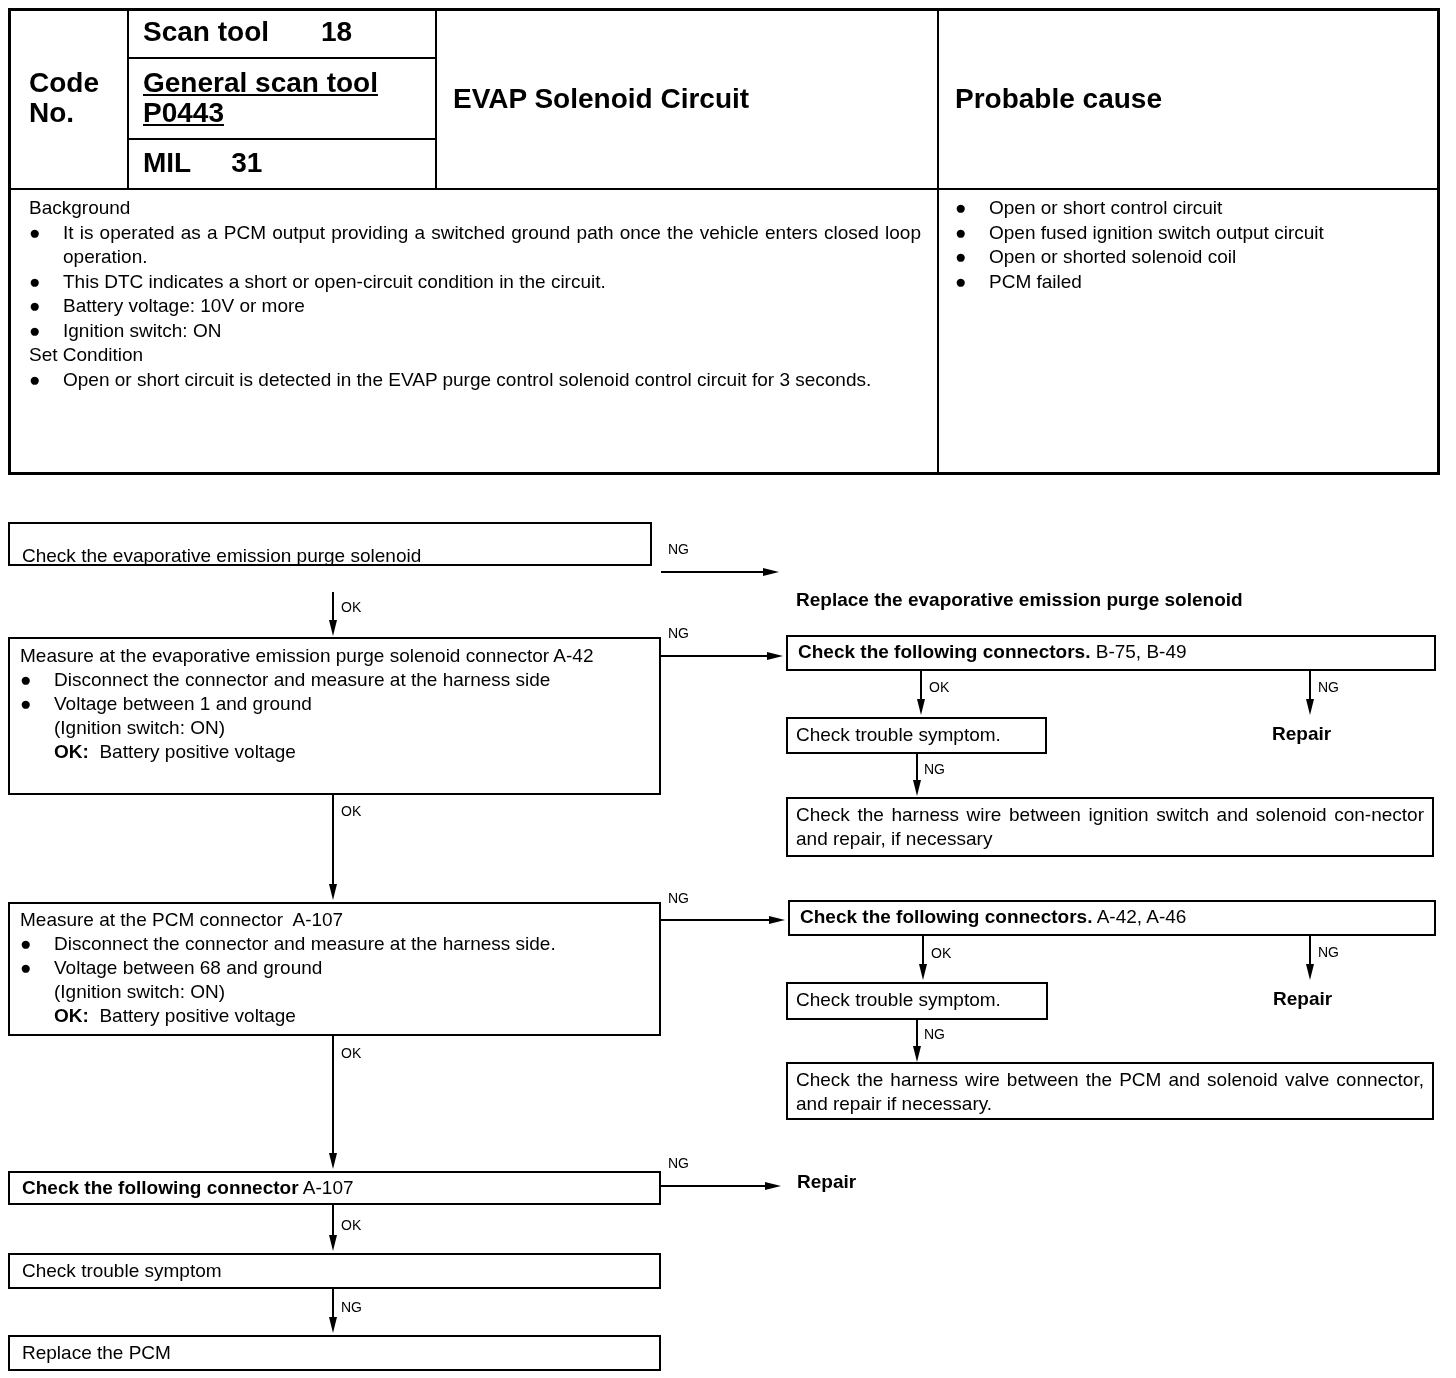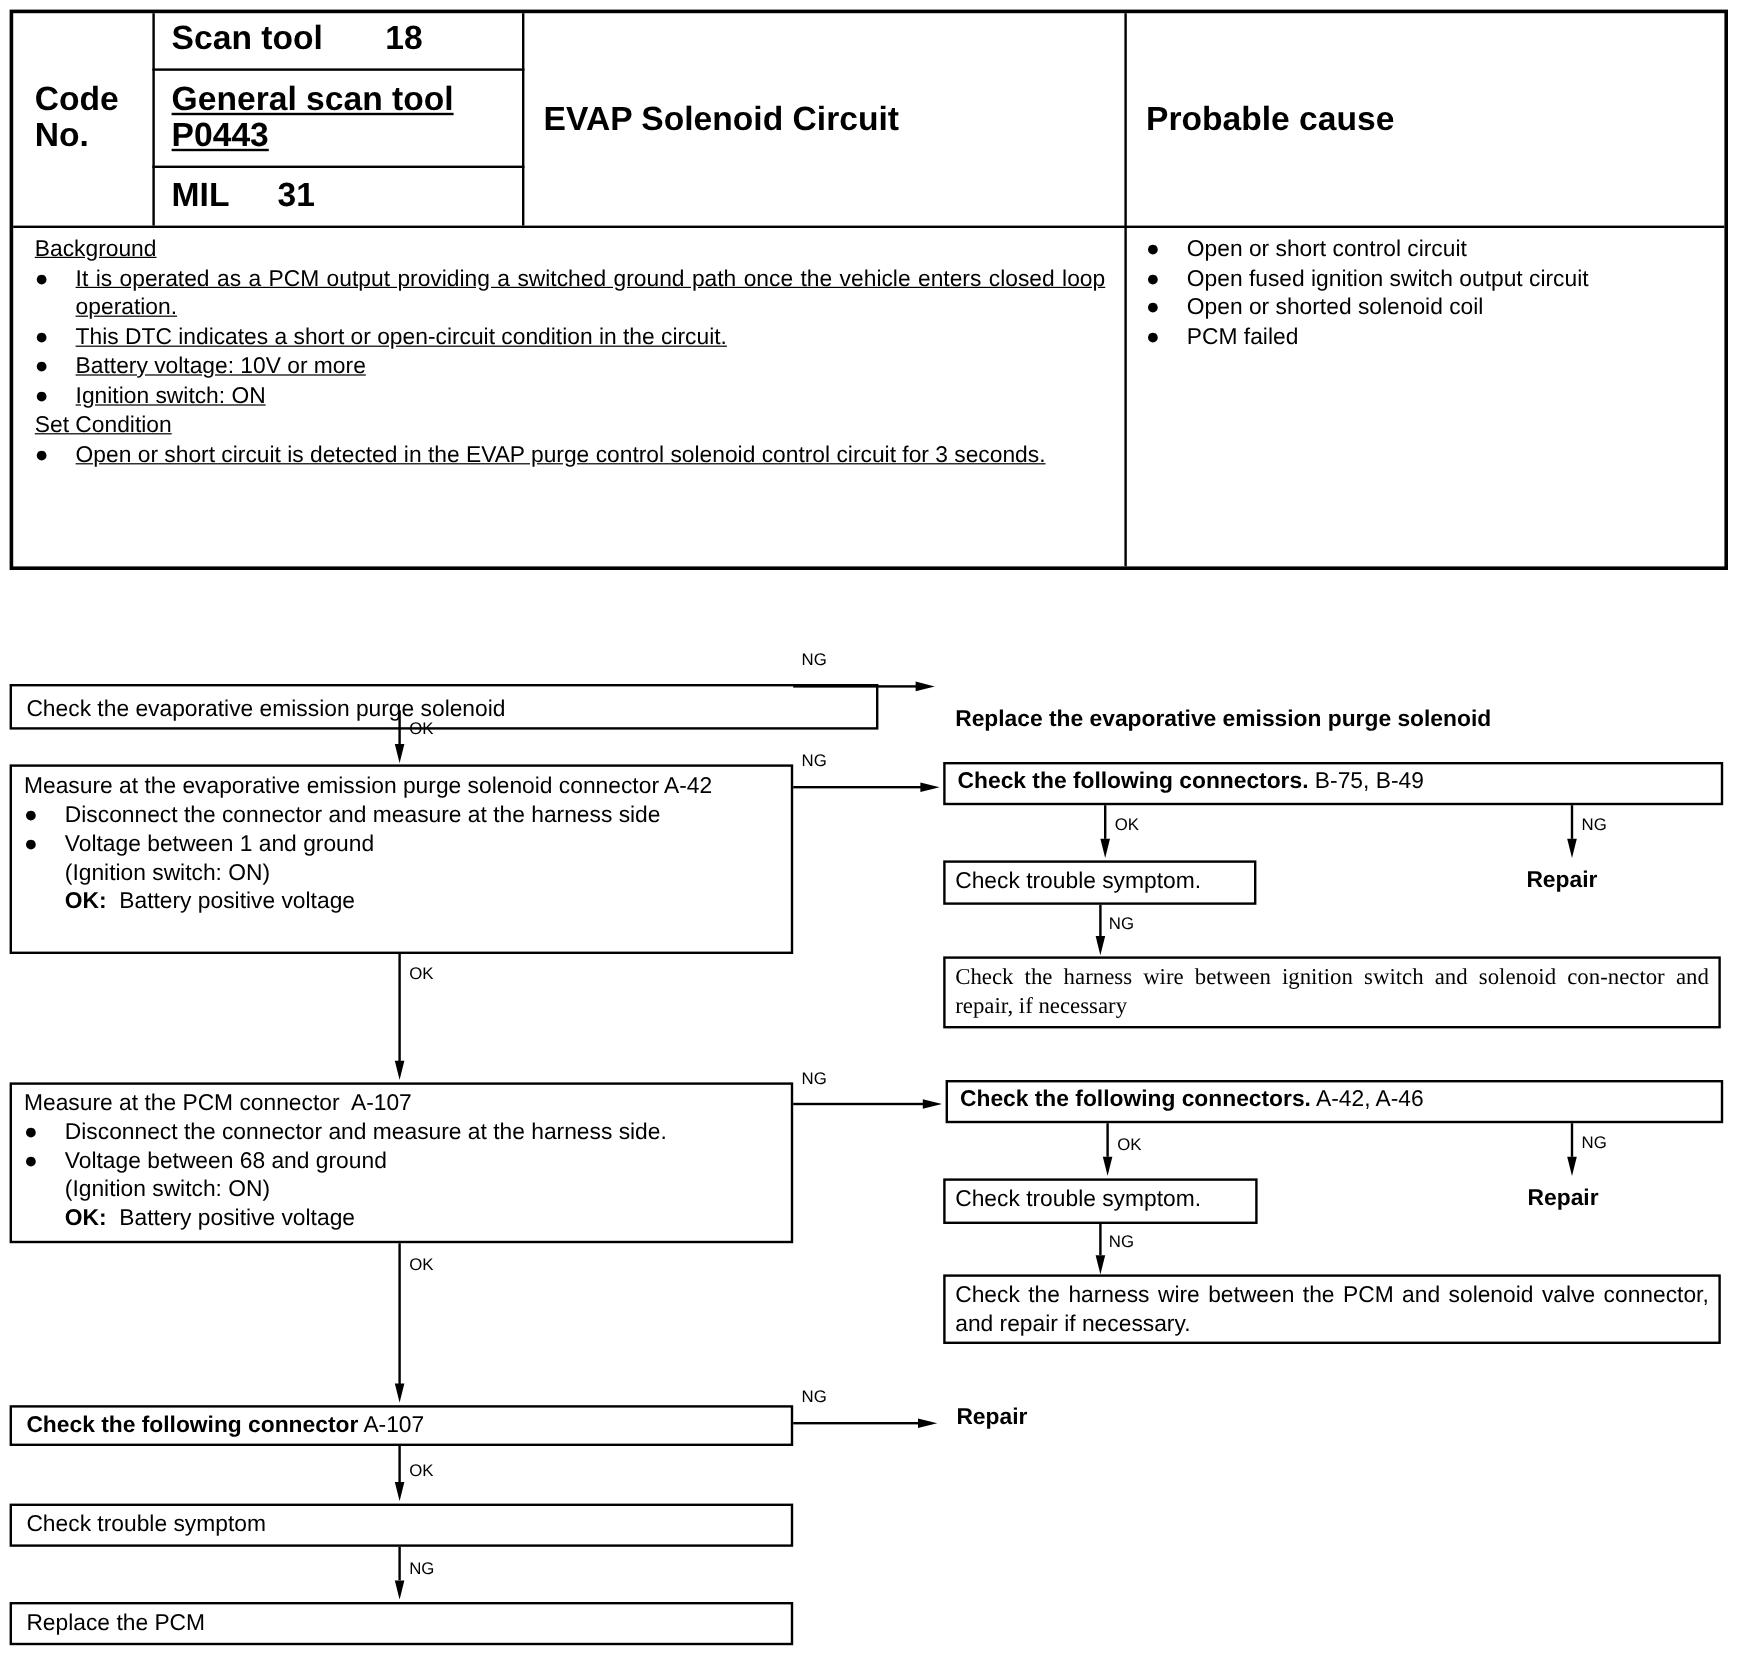--- a/index.html
+++ b/index.html
@@ -47,39 +47,39 @@
     <div>P0443</div>
   </div>
 
   <div class="abs hdr-text" style="left:132px;top:137px;">
     <span>MIL</span><span style="display:inline-block;width:40px;"></span><span>31</span>
   </div>
 
   <div class="abs hdr-text" style="left:442px;top:73px;">EVAP Solenoid Circuit</div>
   <div class="abs hdr-text" style="left:944px;top:73px;">Probable cause</div>
 
-  <div class="abs body-text just" style="left:18px;top:185px;width:892px;text-decoration:underline;">
+  <div class="abs body-text just" style="left:18px;top:185px;width:892px;">
     <div>Background</div>
     <div class="bullet-line"><span class="bullet">●</span><span>It is operated as a PCM output providing a switched ground path once the vehicle enters closed loop operation.</span></div>
     <div class="bullet-line"><span class="bullet">●</span><span>This DTC indicates a short or open-circuit condition in the circuit.</span></div>
     <div class="bullet-line"><span class="bullet">●</span><span>Battery voltage: 10V or more</span></div>
     <div class="bullet-line"><span class="bullet">●</span><span>Ignition switch: ON</span></div>
     <div>Set Condition</div>
     <div class="bullet-line"><span class="bullet">●</span><span>Open or short circuit is detected in the EVAP purge control solenoid control circuit for 3 seconds.</span></div>
   </div>
 
   <div class="abs body-text" style="left:944px;top:185px;width:470px;">
     <div class="bullet-line"><span class="bullet">●</span><span>Open or short control circuit</span></div>
     <div class="bullet-line"><span class="bullet">●</span><span>Open fused ignition switch output circuit</span></div>
     <div class="bullet-line"><span class="bullet">●</span><span>Open or shorted solenoid coil</span></div>
     <div class="bullet-line"><span class="bullet">●</span><span>PCM failed</span></div>
   </div>
 </div>
 
-<div class="box fc-text" style="left:8px;top:570px;width:724px;height:38px;padding:8px 12px;">
+<div class="box fc-text" style="left:8px;top:522px;width:644px;height:38px;padding:20px 12px;">
   <span>Check the evaporative emission purge solenoid</span>
 </div>
 <div class="label" style="left:668px;top:539px;">NG</div>
 <div class="hline" style="left:661px;top:571px;width:104px;"></div>
 <div class="arrow-r" style="left:763px;top:568px;"></div>
 <div class="abs fc-text bold" style="left:796px;top:588px;">Replace the evaporative emission purge solenoid</div>
 
 <div class="vline" style="left:332px;top:592px;height:28px;"></div>
 <div class="arrow-d" style="left:329px;top:620px;"></div>
 <div class="label" style="left:341px;top:597px;">OK</div>
@@ -106,21 +106,21 @@
 <div class="label" style="left:1318px;top:677px;">NG</div>
 <div class="abs fc-text bold" style="left:1272px;top:722px;">Repair</div>
 
 <div class="box fc-text" style="left:786px;top:717px;width:261px;height:37px;padding:4px 8px;">
   <span>Check trouble symptom.</span>
 </div>
 <div class="vline" style="left:916px;top:754px;height:26px;"></div>
 <div class="arrow-d" style="left:913px;top:780px;"></div>
 <div class="label" style="left:924px;top:759px;">NG</div>
 
-<div class="box fc-text just" style="left:786px;top:797px;width:648px;height:60px;padding:4px 8px;font-family:Liberation Serif, serif;">
+<div class="box fc-text just" style="left:786px;top:797px;width:648px;height:60px;padding:4px 8px;">
   <span>Check the harness wire between ignition switch and solenoid con-nector and repair, if necessary</span>
 </div>
 
 <div class="vline" style="left:332px;top:795px;height:90px;"></div>
 <div class="arrow-d" style="left:329px;top:884px;"></div>
 <div class="label" style="left:341px;top:801px;">OK</div>
 
 <div class="box fc-text" style="left:8px;top:902px;width:653px;height:134px;padding:4px 10px;">
   <div style="white-space:pre;">Measure at the PCM connector  A-107</div>
   <div class="bullet-line"><span class="bullet">●</span><span>Disconnect the connector and measure at the harness side.</span></div>

